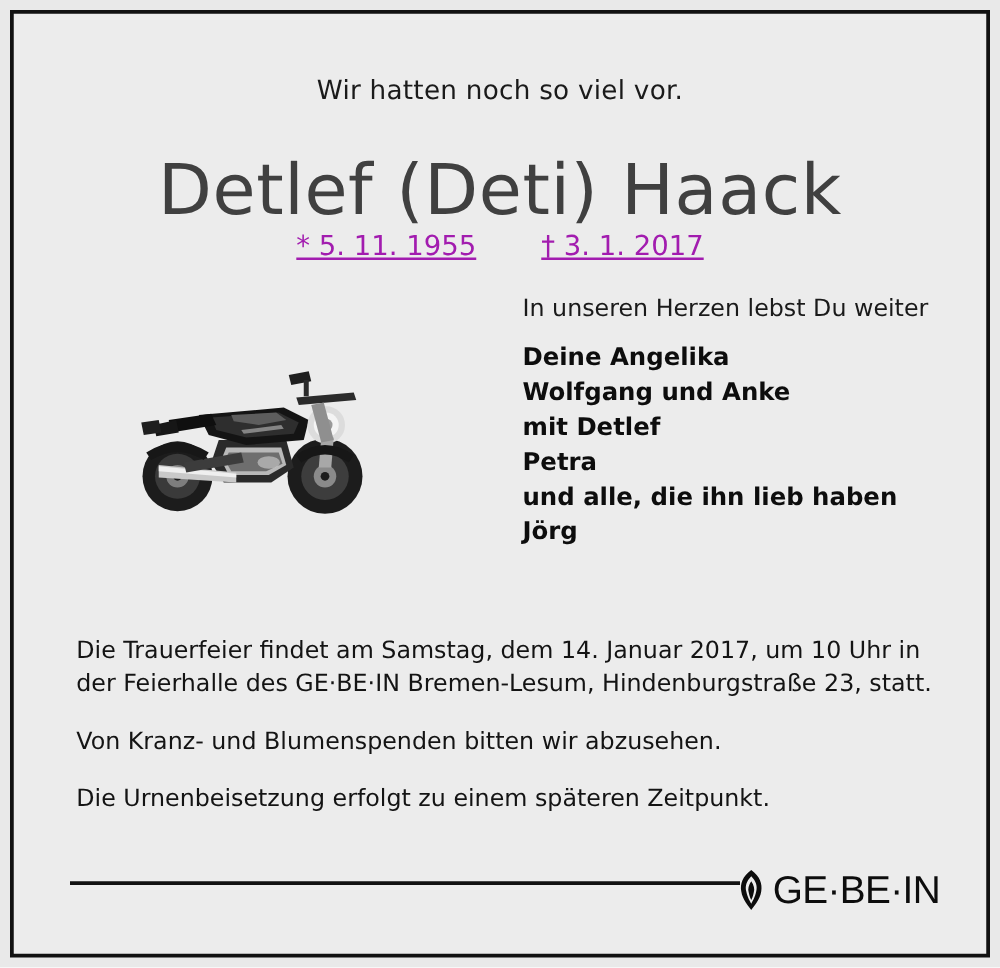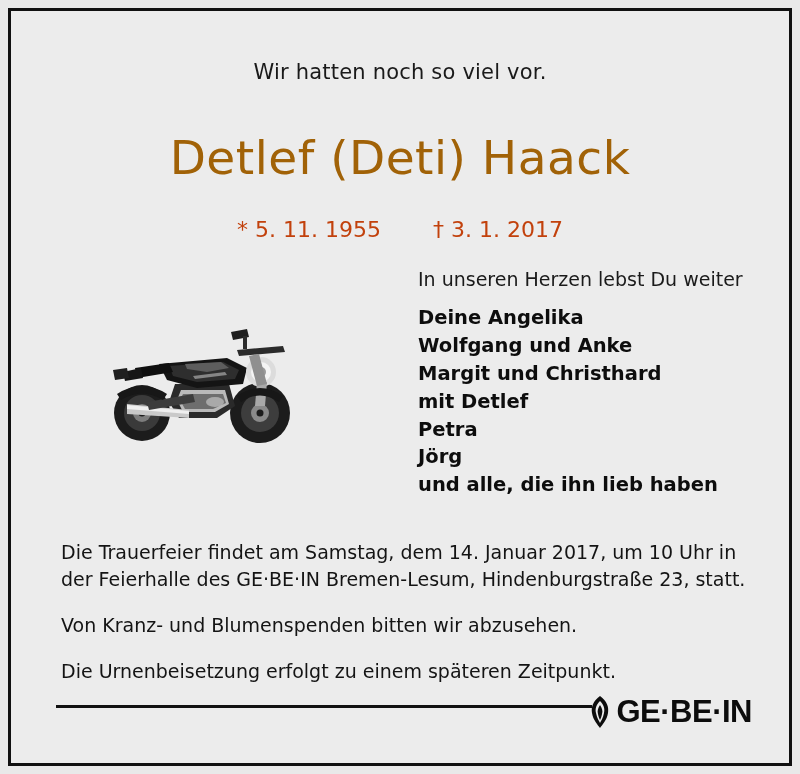--- a/index.html
+++ b/index.html
@@ -41,32 +41,33 @@
   .headline {
     text-align: center;
     font-size: 21px;
     color: #1a1a1a;
     margin-top: 38px;
     letter-spacing: 0.2px;
   }
 
   .name {
     text-align: center;
-    font-size: 47px;
-    color: #a16207;
-    margin-top: 46px;
+    font-size: 56px;
+    color: #404040;
+    margin-top: 36px;
     letter-spacing: 0.5px;
     font-weight: 400;
   }
 
   .dates {
     text-align: center;
     font-size: 22px;
-    color: #c2410c;
-    margin-top: 32px;
+    color: #a21caf;
+    margin-top: 0;
+    text-decoration: underline;
   }
   .dates .sep {
     display: inline-block;
     width: 52px;
   }
 
   .middle {
     position: relative;
     margin-top: 26px;
     height: 265px;
@@ -128,21 +129,21 @@
     display: flex;
     align-items: center;
     gap: 6px;
   }
   .logo-mark {
     width: 22px;
     height: 34px;
   }
   .logo-text {
     font-size: 31px;
-    font-weight: bold;
+    font-weight: normal;
     letter-spacing: -0.5px;
     color: #0d0d0d;
     font-family: "Liberation Sans", sans-serif;
   }
 </style>
 </head>
 <body>
 
 <div class="page">
   <div class="outer-border">
@@ -208,25 +209,24 @@
 
             <path d="M96 70 L128 66 L130 69 L98 73 Z" fill="#9b9b9b" opacity="0.8"></path>
             <ellipse cx="118" cy="96" rx="9" ry="5" fill="#dadada" opacity="0.55"></ellipse>
           </svg>
         </div>
 
         <div class="texts">
           <div class="lebst">In unseren Herzen lebst Du weiter</div>
           <div class="family-line">Deine Angelika</div>
           <div class="family-line">Wolfgang und Anke</div>
-          <div class="family-line">Margit und Christhard</div>
           <div class="family-line">mit Detlef</div>
           <div class="family-line">Petra</div>
+          <div class="family-line">und alle, die ihn lieb haben</div>
           <div class="family-line">Jörg</div>
-          <div class="family-line">und alle, die ihn lieb haben</div>
         </div>
 
       </div>
 
       <div class="bottom">
         <div class="para">Die Trauerfeier findet am Samstag, dem 14. Januar 2017, um 10 Uhr in der Feierhalle des GE·BE·IN Bremen-Lesum, Hindenburgstraße 23, statt.</div>
         <div class="para">Von Kranz- und Blumenspenden bitten wir abzusehen.</div>
         <div class="para">Die Urnenbeisetzung erfolgt zu einem späteren Zeitpunkt.</div>
       </div>
 

